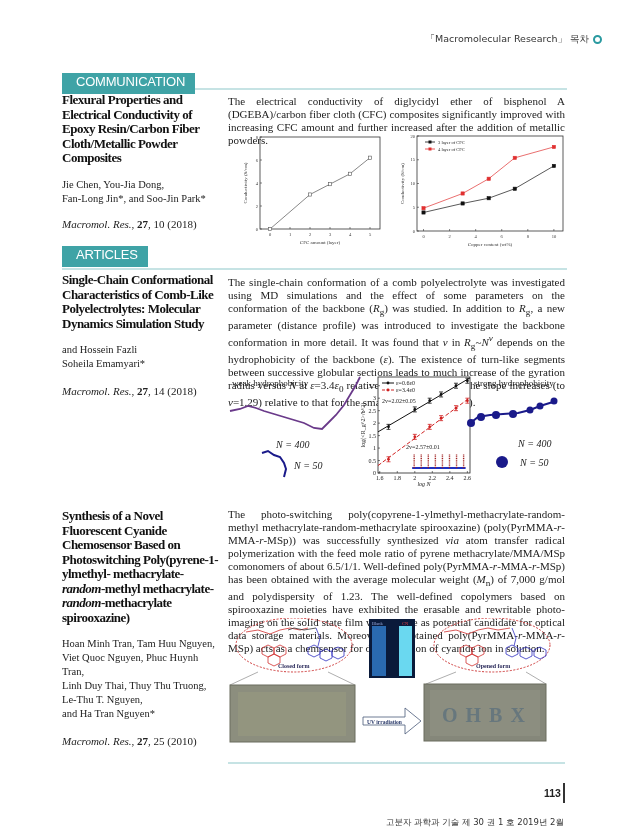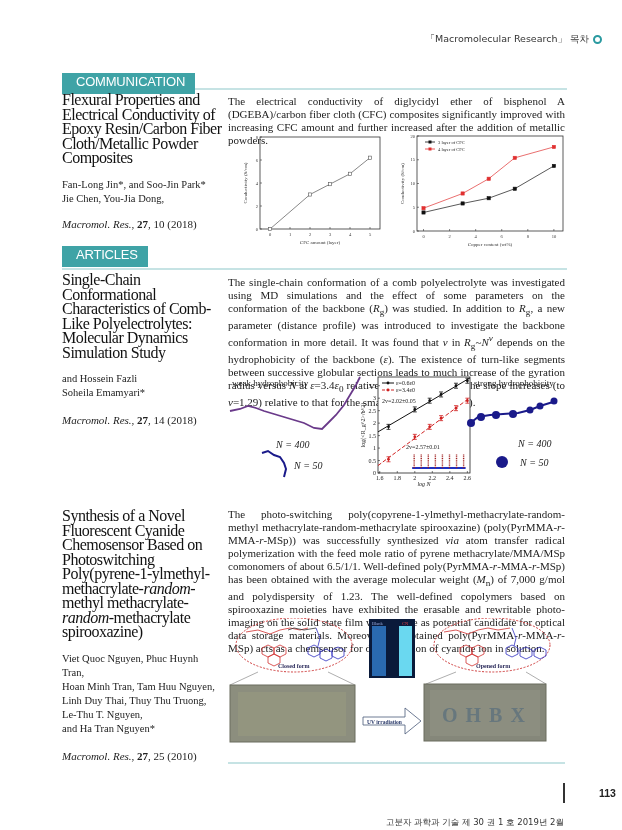--- a/index.html
+++ b/index.html
@@ -5,50 +5,50 @@
   * { box-sizing: border-box; margin: 0; padding: 0; }
   html, body { width: 622px; height: 830px; background: #ffffff; overflow: hidden; }
   body { position: relative; font-family: "Liberation Serif", serif; color: #222; }
   .abs { position: absolute; }
   .journal-header { right: 20px; top: 33px; font-family: "DejaVu Sans", sans-serif; font-size: 9.5px; color: #333; display: flex; align-items: center; gap: 4px; }
   .header-dot { width: 9px; height: 9px; border-radius: 50%; border: 2.5px solid #2a9aa0; background: #fff; display: inline-block; }
   .section-bar { left: 62px; height: 21px; display: flex; align-items: stretch; }
   .section-tab { background: #3fa3a6; color: #fff; font-family: "Liberation Sans", sans-serif; font-size: 13px; padding: 1px 10px 0 14px; line-height: 16px; letter-spacing: -0.2px; }
   .section-line { position: absolute; left: 62px; height: 2px; background: #c6e3e4; width: 505px; }
   .left-col { left: 62px; width: 160px; }
-  .art-title { font-weight: normal; font-size: 16px; line-height: 14.5px; letter-spacing: -0.5px; color: #111; }
+  .art-title { font-weight: bold; font-size: 13px; line-height: 14.5px; letter-spacing: -0.5px; color: #111; }
   .art-authors { font-size: 10.5px; line-height: 14px; color: #222; }
   .art-cite { font-size: 11px; color: #222; }
   .art-cite i { font-style: italic; }
   .abstract { left: 228px; width: 337px; font-size: 11px; line-height: 13px; text-align: justify; color: #222; }
   .abstract i { font-style: italic; }
   .footer { right: 58px; top: 817px; font-family: "DejaVu Sans", sans-serif; font-size: 8.5px; color: #333; }
   .footer-bar { left: 563px; top: 783px; width: 1.5px; height: 20px; background: #333; }
-  .page-num { left: 599px; top: 787px; font-family: "Liberation Sans", sans-serif; font-weight: bold; font-size: 10.5px; color: #222; }
+  .page-num { left: 544px; top: 787px; font-family: "Liberation Sans", sans-serif; font-weight: bold; font-size: 10.5px; color: #222; }
   svg text { font-family: "Liberation Serif", serif; }
   .bottom-line { left: 228px; top: 762px; width: 337px; height: 1.5px; background: #c6e3e4; }
 </style>
 </head>
 <body>
 
 <div class="abs journal-header">
   <span>「Macromolecular Research」 목차</span>
   <span class="header-dot"></span>
 </div>
 
 <div class="section-line" style="top:88px;"></div>
 <div class="abs section-bar" style="top:73px;">
   <span class="section-tab">COMMUNICATION</span>
 </div>
 
 <div class="abs left-col" style="top:93px;">
   <div class="art-title">Flexural Properties and Electrical Conductivity of Epoxy Resin/Carbon Fiber Cloth/Metallic Powder Composites</div>
   <div class="art-authors" style="margin-top:12px;">
+    <div>Jie Chen, You-Jia Dong,</div>
     <div>Fan-Long Jin*, and Soo-Jin Park*</div>
-    <div>Jie Chen, You-Jia Dong,</div>
   </div>
   <div class="art-cite" style="margin-top:12px;">
     <i>Macromol. Res.</i>, <b>27</b><span>, 10 (2018)</span>
   </div>
 </div>
 
 <div class="abs abstract" style="top:95px;">The electrical conductivity of diglycidyl ether of bisphenol A (DGEBA)/carbon fiber cloth (CFC) composites significantly improved with increasing CFC amount and further increased after the addition of metallic powders.</div>
 
 <svg class="abs" style="left:228px; top:132px;" width="165" height="118">
   <g id="c1">
@@ -272,22 +272,22 @@
       <circle cx="326" cy="28" r="3.5"></circle>
   </g>
   <text x="290" y="74" font-size="10" font-style="italic" fill="#222">N = 400</text>
   <circle cx="274" cy="89" r="6" fill="#1a1a8a"></circle>
   <text x="292" y="93" font-size="10" font-style="italic" fill="#222">N = 50</text>
 </svg>
 
 <div class="abs left-col" style="top:509px;">
   <div class="art-title"><span>Synthesis of a Novel Fluorescent Cyanide Chemosensor Based on Photoswitching Poly(pyrene-1-ylmethyl- methacrylate-</span><i>random</i><span>-methyl methacrylate-</span><i>random</i><span>-methacrylate spirooxazine)</span></div>
   <div class="art-authors" style="margin-top:12px;">
+    <div>Hoan Minh Tran, Tam Huu Nguyen,</div>
     <div>Viet Quoc Nguyen, Phuc Huynh Tran,</div>
-    <div>Hoan Minh Tran, Tam Huu Nguyen,</div>
     <div>Linh Duy Thai, Thuy Thu Truong,</div>
     <div>Le-Thu T. Nguyen,</div>
     <div>and Ha Tran Nguyen*</div>
   </div>
   <div class="art-cite" style="margin-top:14px;">
     <i>Macromol. Res.</i>, <b>27</b><span>, 25 (2010)</span>
   </div>
 </div>
 
 <div class="abs abstract" style="top:508px;"><span>The photo-switching poly(copyrene-1-ylmethyl-methacrylate-random-methyl methacrylate-random-methacrylate spirooxazine) (poly(PyrMMA-</span><i>r</i><span>-MMA-</span><i>r</i><span>-MSp)) was successfully synthesized </span><i>via</i><span> atom transfer radical polymerization with the feed mole ratio of pyrene methacrylate/MMA/MSp comonomers of about 6.5/1/1. Well-defined poly(PyrMMA-</span><i>r</i><span>-MMA-</span><i>r</i><span>-MSp) has been obtained with the average molecular weight (</span><i>M</i><sub>n</sub><span>) of 7,000 g/mol and polydispersity of 1.23. The well-defined copolymers based on spirooxazine moieties have exhibited the erasable and rewritable photo-imaging on the solid state film which to be as potential candidate for optical data storage materials. Moreover the obtained poly(PyrMMA-</span><i>r</i><span>-MMA-</span><i>r</i><span>-MSp) acts as a chemsensor for determination of cyanide ion in solution.</span></div>

